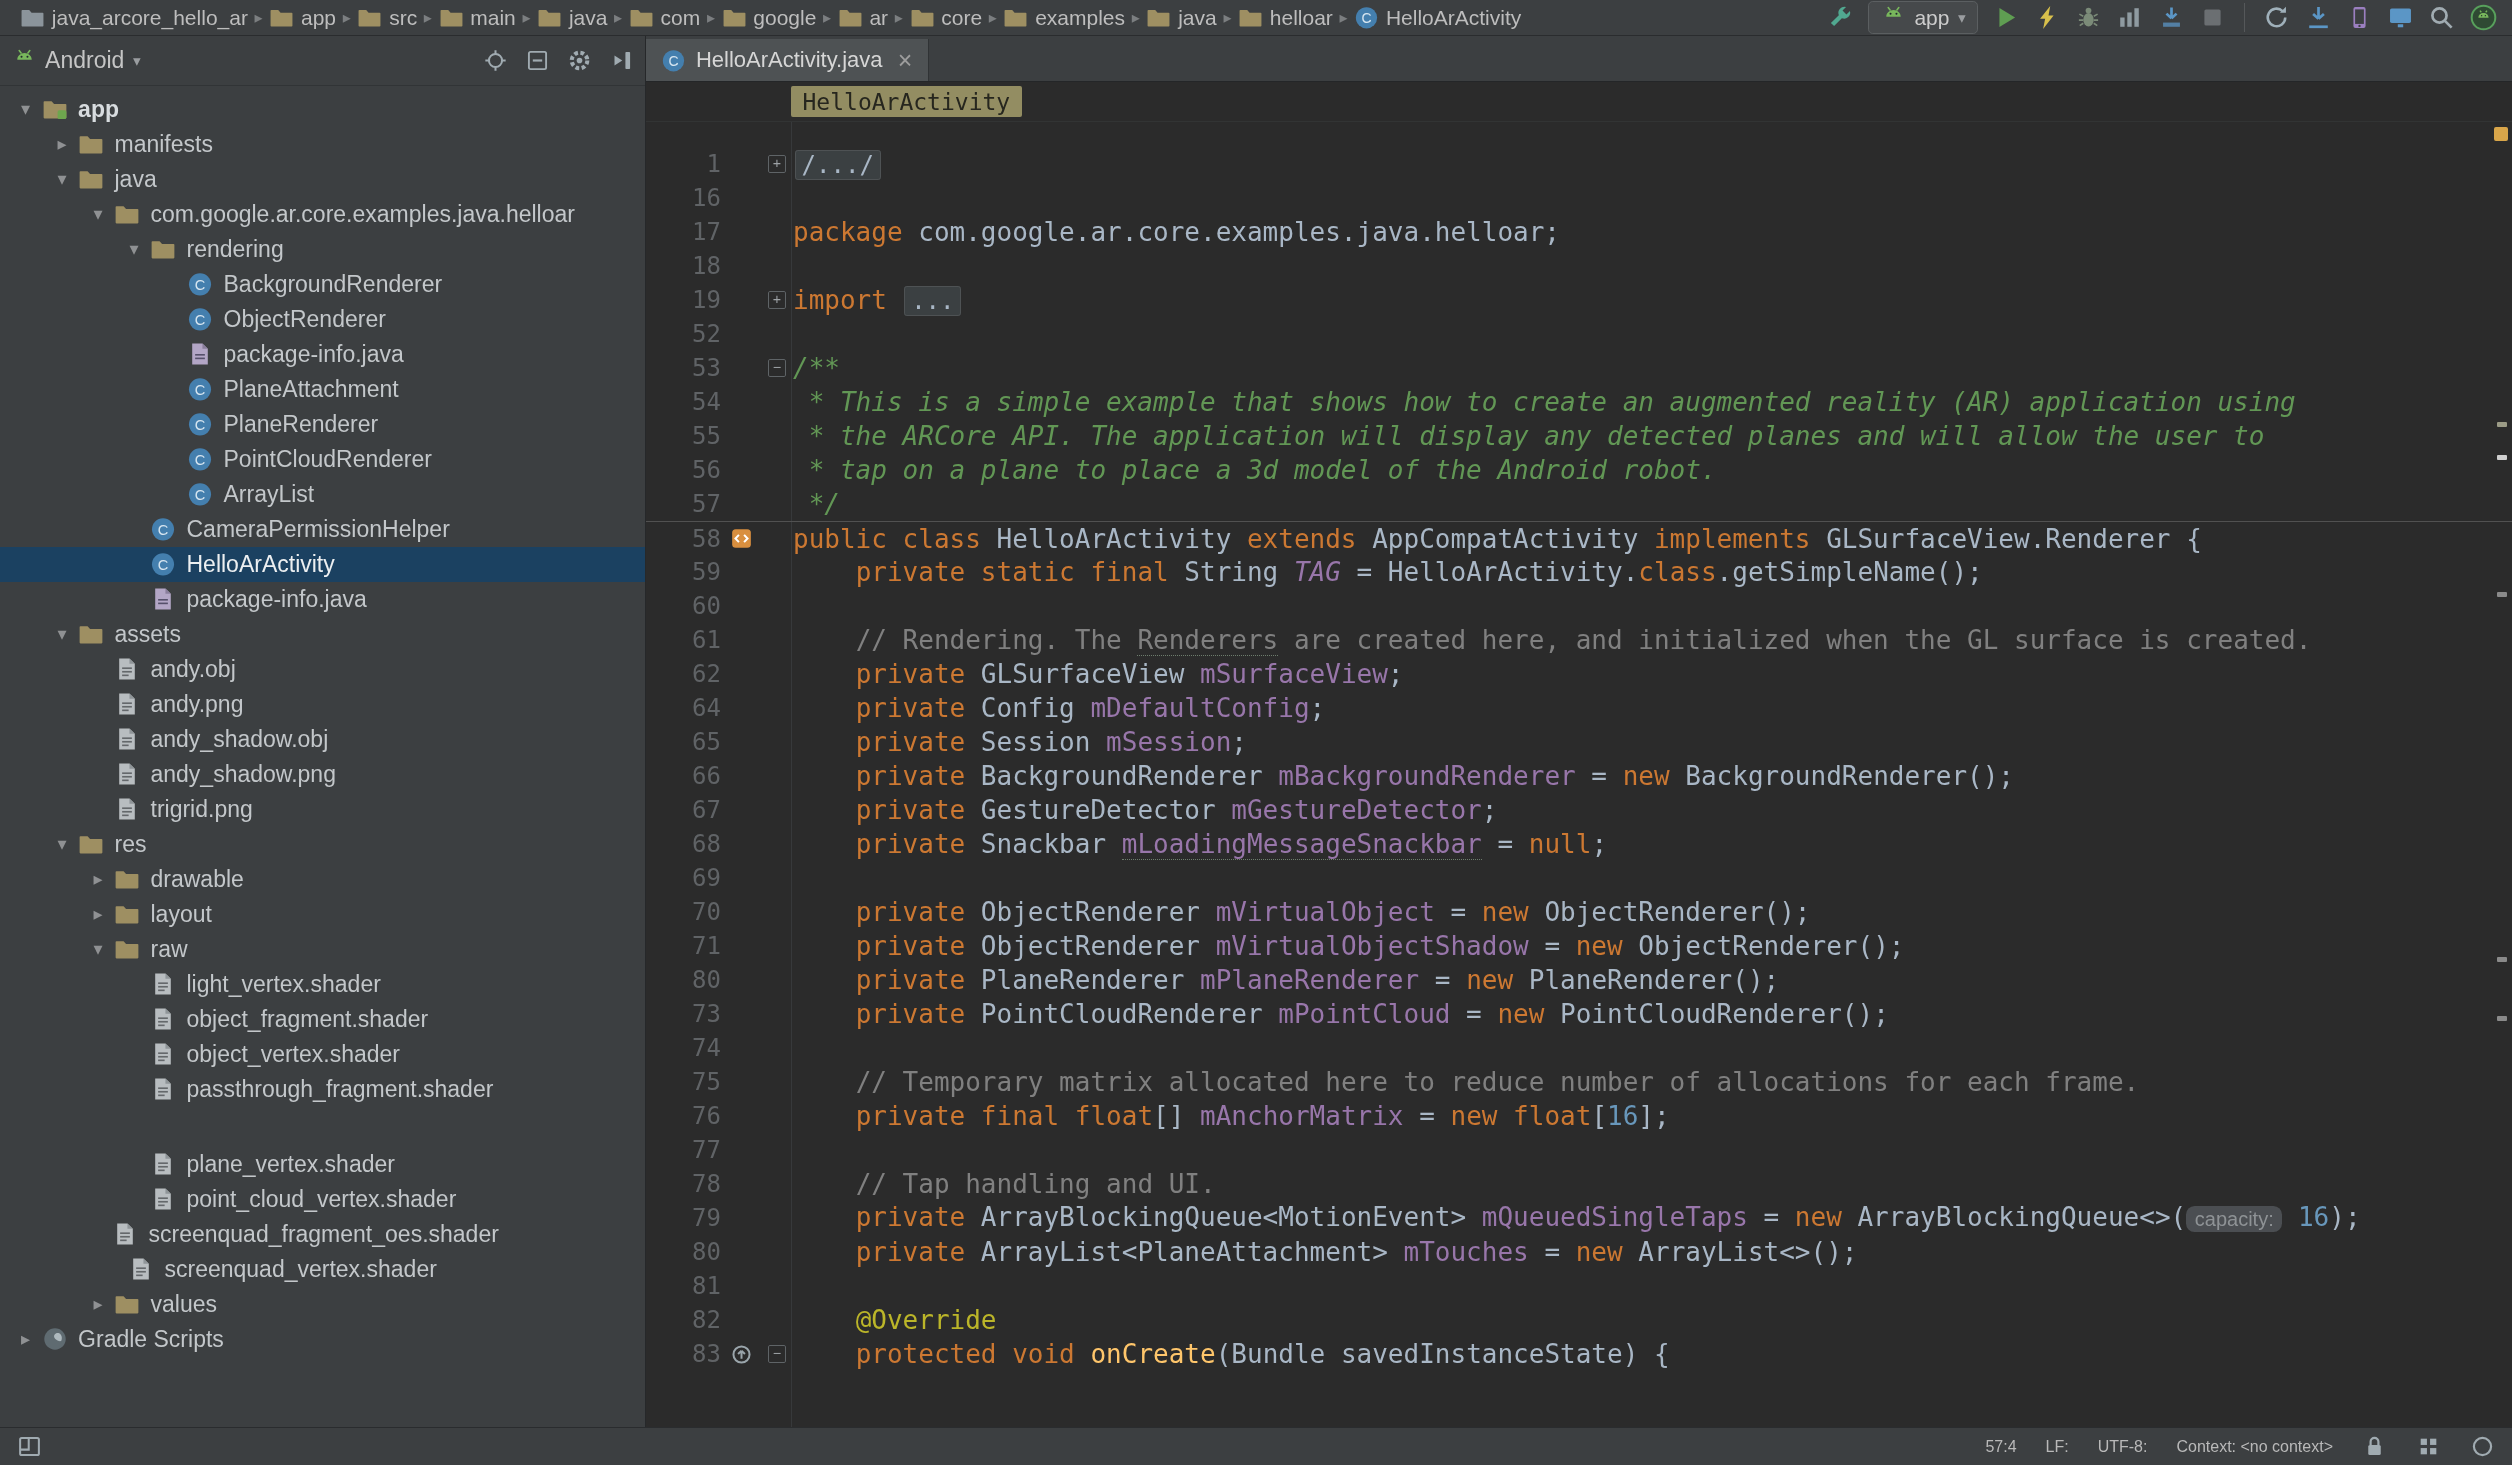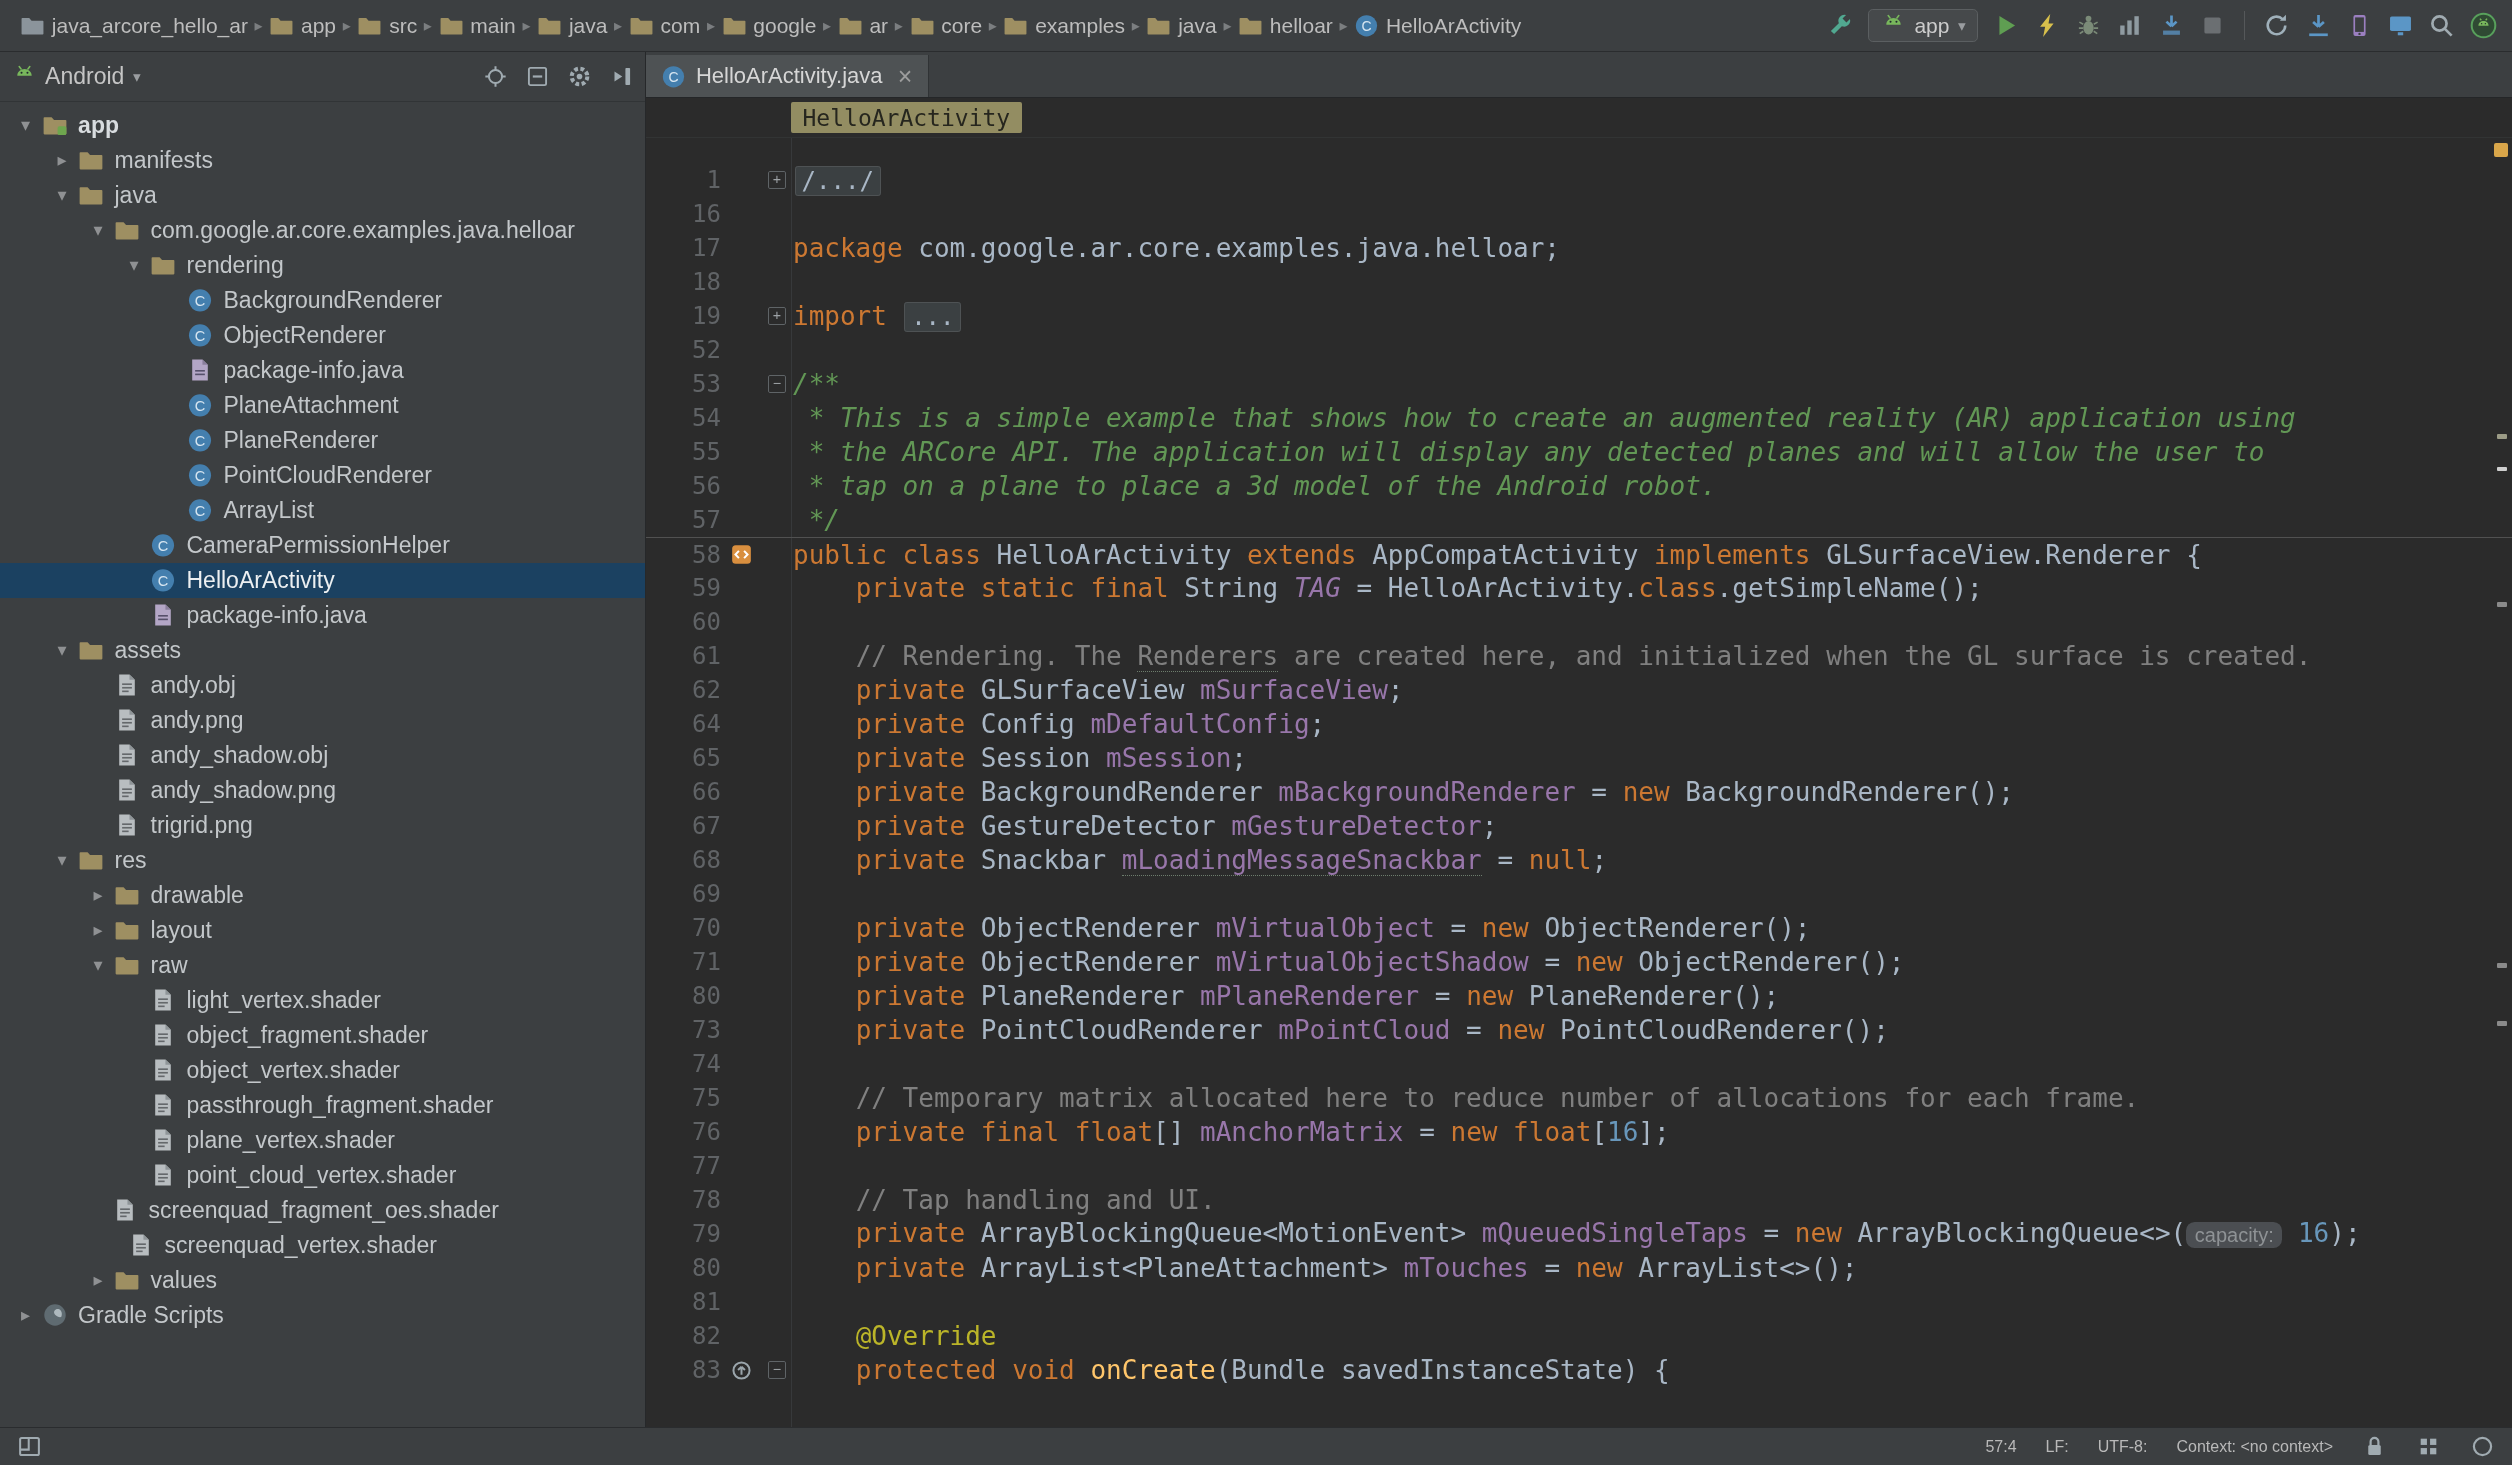--- a/index.html
+++ b/index.html
@@ -1,21 +1,21 @@
 <!DOCTYPE html>
 <html><head>
 <meta charset="utf-8">
 <style>
   *{margin:0;padding:0;box-sizing:border-box}
   html,body{width:2512px;height:1465px;overflow:hidden;background:#3c3f41;
     font-family:"Liberation Sans",sans-serif;}
   .app{width:2512px;height:1465px;display:flex;flex-direction:column;color:#bbbbbb}
 
   
-  .top-bar{height:52px;display:flex;align-items:center;background:#3c3f41;
+  .top-bar{height:36px;display:flex;align-items:center;background:#3c3f41;
     border-bottom:1px solid #2a2c2e;padding:0 15.3px;flex:none}
   .crumbs{display:flex;align-items:center;flex:1;min-width:0;overflow:hidden}
   .crumb{display:flex;align-items:center;gap:6.7px;padding:2.9px 4.8px;font-size:21px;
     color:#bdbdbd;white-space:nowrap;border-radius:3.8px}
   .crumb-sep{color:#7b7e80;font-size:16px;padding:0 1.9px}
   .actions{display:flex;align-items:center;gap:14.3px;margin-left:23px;flex:none}
   .icon{display:inline-flex;width:27px;height:27px;flex:none}
   .icon.sm{width:25px;height:25px}
   .icon svg{width:100%;height:100%;display:block}
   .run-config{display:flex;align-items:center;gap:8.6px;border:1px solid #5b5f61;
@@ -665,21 +665,21 @@
               <svg viewBox="0 0 16 16">
                 <path d="M3.2 1.5h6.3l3.3 3.3v9.7H3.2z" fill="#b8bdc0"></path>
                 <path d="M9.5 1.5l3.3 3.3H9.5z" fill="#8f9598"></path>
                 <rect x="5" y="7" width="6" height="1" fill="#64686b"></rect>
                 <rect x="5" y="9.2" width="6" height="1" fill="#64686b"></rect>
                 <rect x="5" y="11.4" width="4" height="1" fill="#64686b"></rect>
               </svg>
             </span>
             <span class="label">passthrough_fragment.shader</span>
           </div>
-          <div class="tree-row" style="padding-left: 118px;">
+          <div class="tree-row" style="padding-left: 118px; margin-top: 40px;">
             <span class="arrow"></span>
             <span class="t-icon">
               <svg viewBox="0 0 16 16">
                 <path d="M3.2 1.5h6.3l3.3 3.3v9.7H3.2z" fill="#b8bdc0"></path>
                 <path d="M9.5 1.5l3.3 3.3H9.5z" fill="#8f9598"></path>
                 <rect x="5" y="7" width="6" height="1" fill="#64686b"></rect>
                 <rect x="5" y="9.2" width="6" height="1" fill="#64686b"></rect>
                 <rect x="5" y="11.4" width="4" height="1" fill="#64686b"></rect>
               </svg>
             </span>

